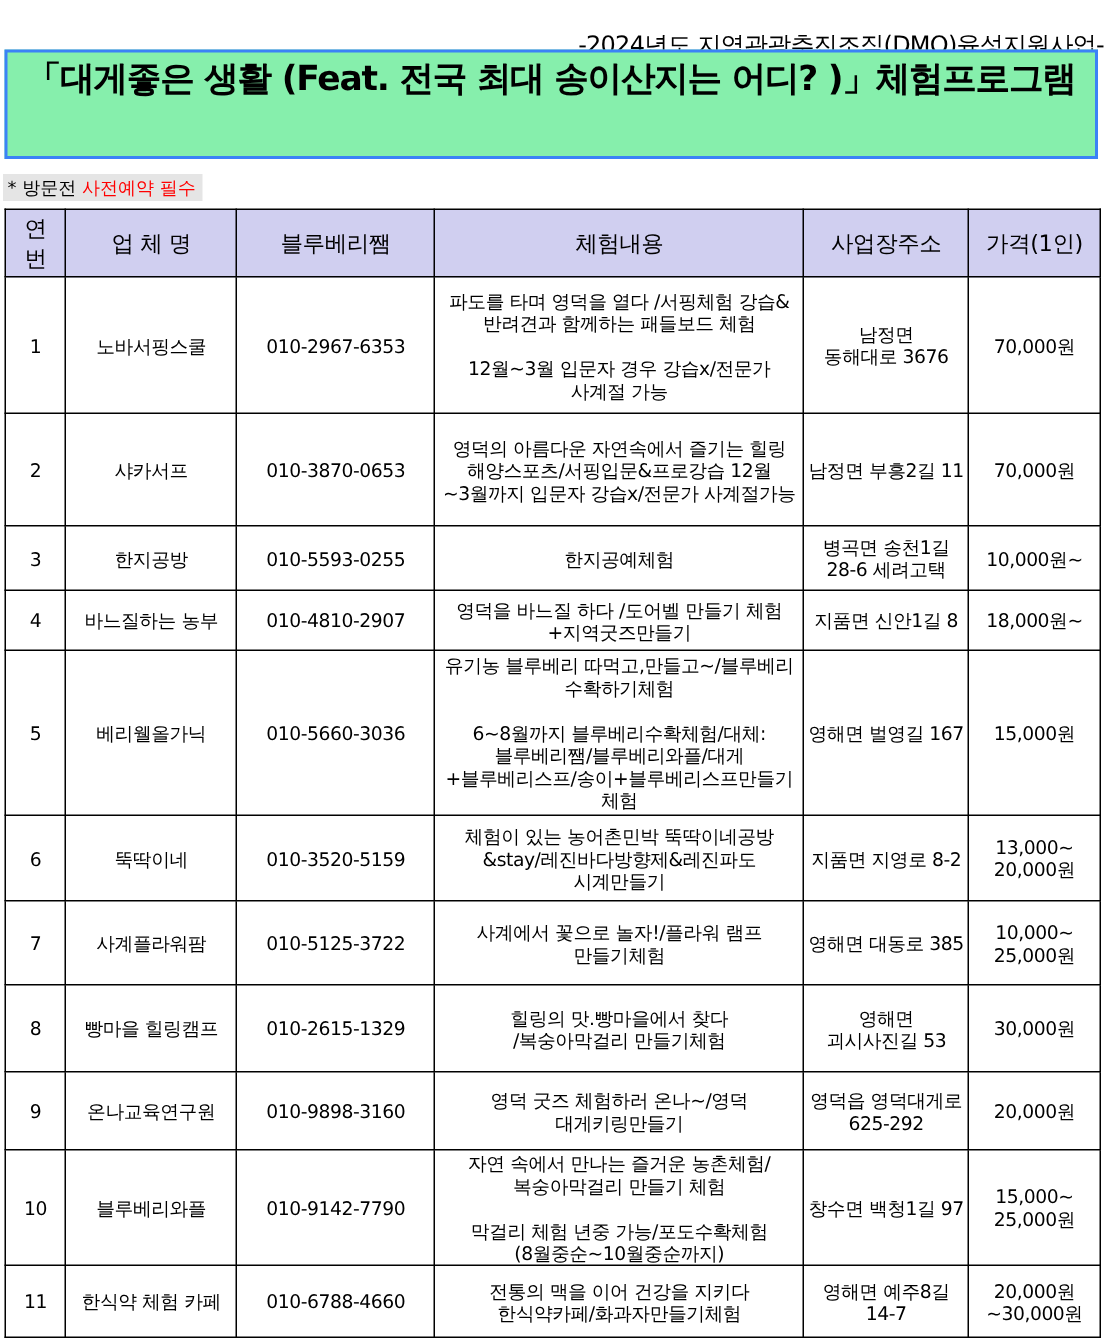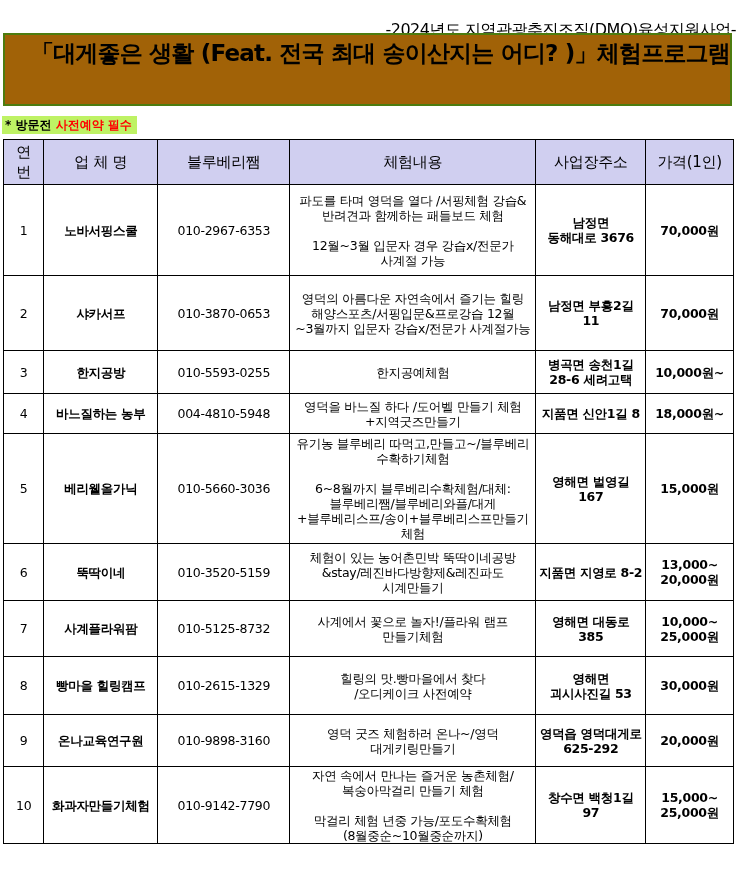--- a/index.html
+++ b/index.html
@@ -1,39 +1,39 @@
 <!DOCTYPE html>
 <html><head>
 <meta charset="utf-8">
 <style>
   html, body { margin: 0; padding: 0; background: #ffffff; }
   body { width: 736px; height: 895px; position: relative; overflow: hidden;
          font-family: "DejaVu Sans", "Liberation Sans", sans-serif; color: #000; }
   .subtitle { position: absolute; top: 5px; left: 0; width: 736px; text-align: right;
               font-size: 16px; letter-spacing: -0.5px; margin-top: 15px; }
   .title-box { position: absolute; left: 3px; top: 33px; width: 725px; height: 69px;
-               background: #a16207; border: 2px solid #4d7c0f; text-align: right;
+               background: #86efac; border: 2px solid #3b82f6; text-align: center;
                font-size: 23px; font-weight: bold; line-height: 36px; letter-spacing: -0.8px; }
   .notice { position: absolute; left: 2px; top: 116px; height: 18px; padding: 0 5px 0 3px;
-            background: #bef264; font-size: 12px; font-weight: bold; line-height: 18px; }
+            background: #e5e5e5; font-size: 12px; font-weight: normal; line-height: 18px; }
   .notice .red { color: #ff0000; }
   table { position: absolute; left: 3px; top: 139px; border-collapse: collapse;
           table-layout: fixed; width: 731px; }
   td, th { border: 1.5px solid #000; text-align: center; vertical-align: middle;
            padding: 0 2px; font-size: 12.5px; line-height: 15px; letter-spacing: -0.3px;
            word-break: keep-all; }
   th { background: #d0cff0; font-weight: normal; font-size: 15px; line-height: 20px; }
   .c-no { width: 40px; }
   .c-name { width: 113px; }
   .c-tel { width: 131px; }
   .c-desc { width: 244px; }
   .c-addr { width: 109px; }
   .c-price { width: 87px; }
   .desc { white-space: pre-line; }
-  .addr, .price, .name { white-space: pre-line; font-weight: bold; }
+  .addr, .price, .name { white-space: pre-line; }
 </style>
 </head>
 <body>
 
 <div class="subtitle">-2024년도  지역관광추진조직(DMO)육성지원사업-</div>
 
 <div class="title-box">
   <div>「대게좋은 생활 (Feat. 전국 최대 송이산지는 어디? )」체험프로그램</div>
 </div>
 
@@ -85,21 +85,21 @@
     <td>3</td>
     <td class="name">한지공방</td>
     <td>010-5593-0255</td>
     <td class="desc">한지공예체험</td>
     <td class="addr">병곡면 송천1길 28-6 세려고택</td>
     <td class="price">10,000원~</td>
   </tr>
       <tr style="height: 40px;">
     <td>4</td>
     <td class="name">바느질하는 농부</td>
-    <td>004-4810-5948</td>
+    <td>010-4810-2907</td>
     <td class="desc">영덕을 바느질 하다 /도어벨 만들기 체험 +지역굿즈만들기</td>
     <td class="addr">지품면 신안1길 8</td>
     <td class="price">18,000원~</td>
   </tr>
       <tr style="height: 110px;">
     <td>5</td>
     <td class="name">베리웰올가닉</td>
     <td>010-5660-3036</td>
     <td class="desc">유기농 블루베리 따먹고,만들고~/블루베리 수확하기체험
 
@@ -112,49 +112,58 @@
     <td class="name">뚝딱이네</td>
     <td>010-3520-5159</td>
     <td class="desc">체험이 있는 농어촌민박 뚝딱이네공방&amp;stay/레진바다방향제&amp;레진파도 시계만들기</td>
     <td class="addr">지품면 지영로 8-2</td>
     <td class="price">13,000~
 20,000원</td>
   </tr>
       <tr style="height: 56px;">
     <td>7</td>
     <td class="name">사계플라워팜</td>
-    <td>010-5125-8732</td>
+    <td>010-5125-3722</td>
     <td class="desc">사계에서 꽃으로 놀자!/플라워 램프 만들기체험</td>
     <td class="addr">영해면 대동로 385</td>
     <td class="price">10,000~
 25,000원</td>
   </tr>
       <tr style="height: 58px;">
     <td>8</td>
     <td class="name">빵마을 힐링캠프</td>
     <td>010-2615-1329</td>
     <td class="desc">힐링의 맛.빵마을에서 찾다
-/오디케이크 사전예약</td>
+/복숭아막걸리 만들기체험</td>
     <td class="addr">영해면
 괴시사진길 53</td>
     <td class="price">30,000원</td>
   </tr>
       <tr style="height: 52px;">
     <td>9</td>
     <td class="name">온나교육연구원</td>
     <td>010-9898-3160</td>
     <td class="desc">영덕 굿즈 체험하러 온나~/영덕 대게키링만들기</td>
     <td class="addr">영덕읍 영덕대게로 625-292</td>
     <td class="price">20,000원</td>
   </tr>
       <tr style="height: 77px;">
     <td>10</td>
-    <td class="name">화과자만들기체험</td>
+    <td class="name">블루베리와플</td>
     <td>010-9142-7790</td>
     <td class="desc">자연 속에서 만나는 즐거운 농촌체험/복숭아막걸리 만들기 체험
 
 막걸리 체험 년중 가능/포도수확체험(8월중순~10월중순까지)</td>
     <td class="addr">창수면 백청1길 97</td>
     <td class="price">15,000~
 25,000원</td>
   </tr>
+      <tr style="height: 48px;">
+    <td>11</td>
+    <td class="name">한식약 체험 카페</td>
+    <td>010-6788-4660</td>
+    <td class="desc">전통의 맥을 이어 건강을 지키다 한식약카페/화과자만들기체험</td>
+    <td class="addr">영해면 예주8길 14-7</td>
+    <td class="price">20,000원
+~30,000원</td>
+  </tr>
     </tbody>
 </table>
 
 </body></html>

